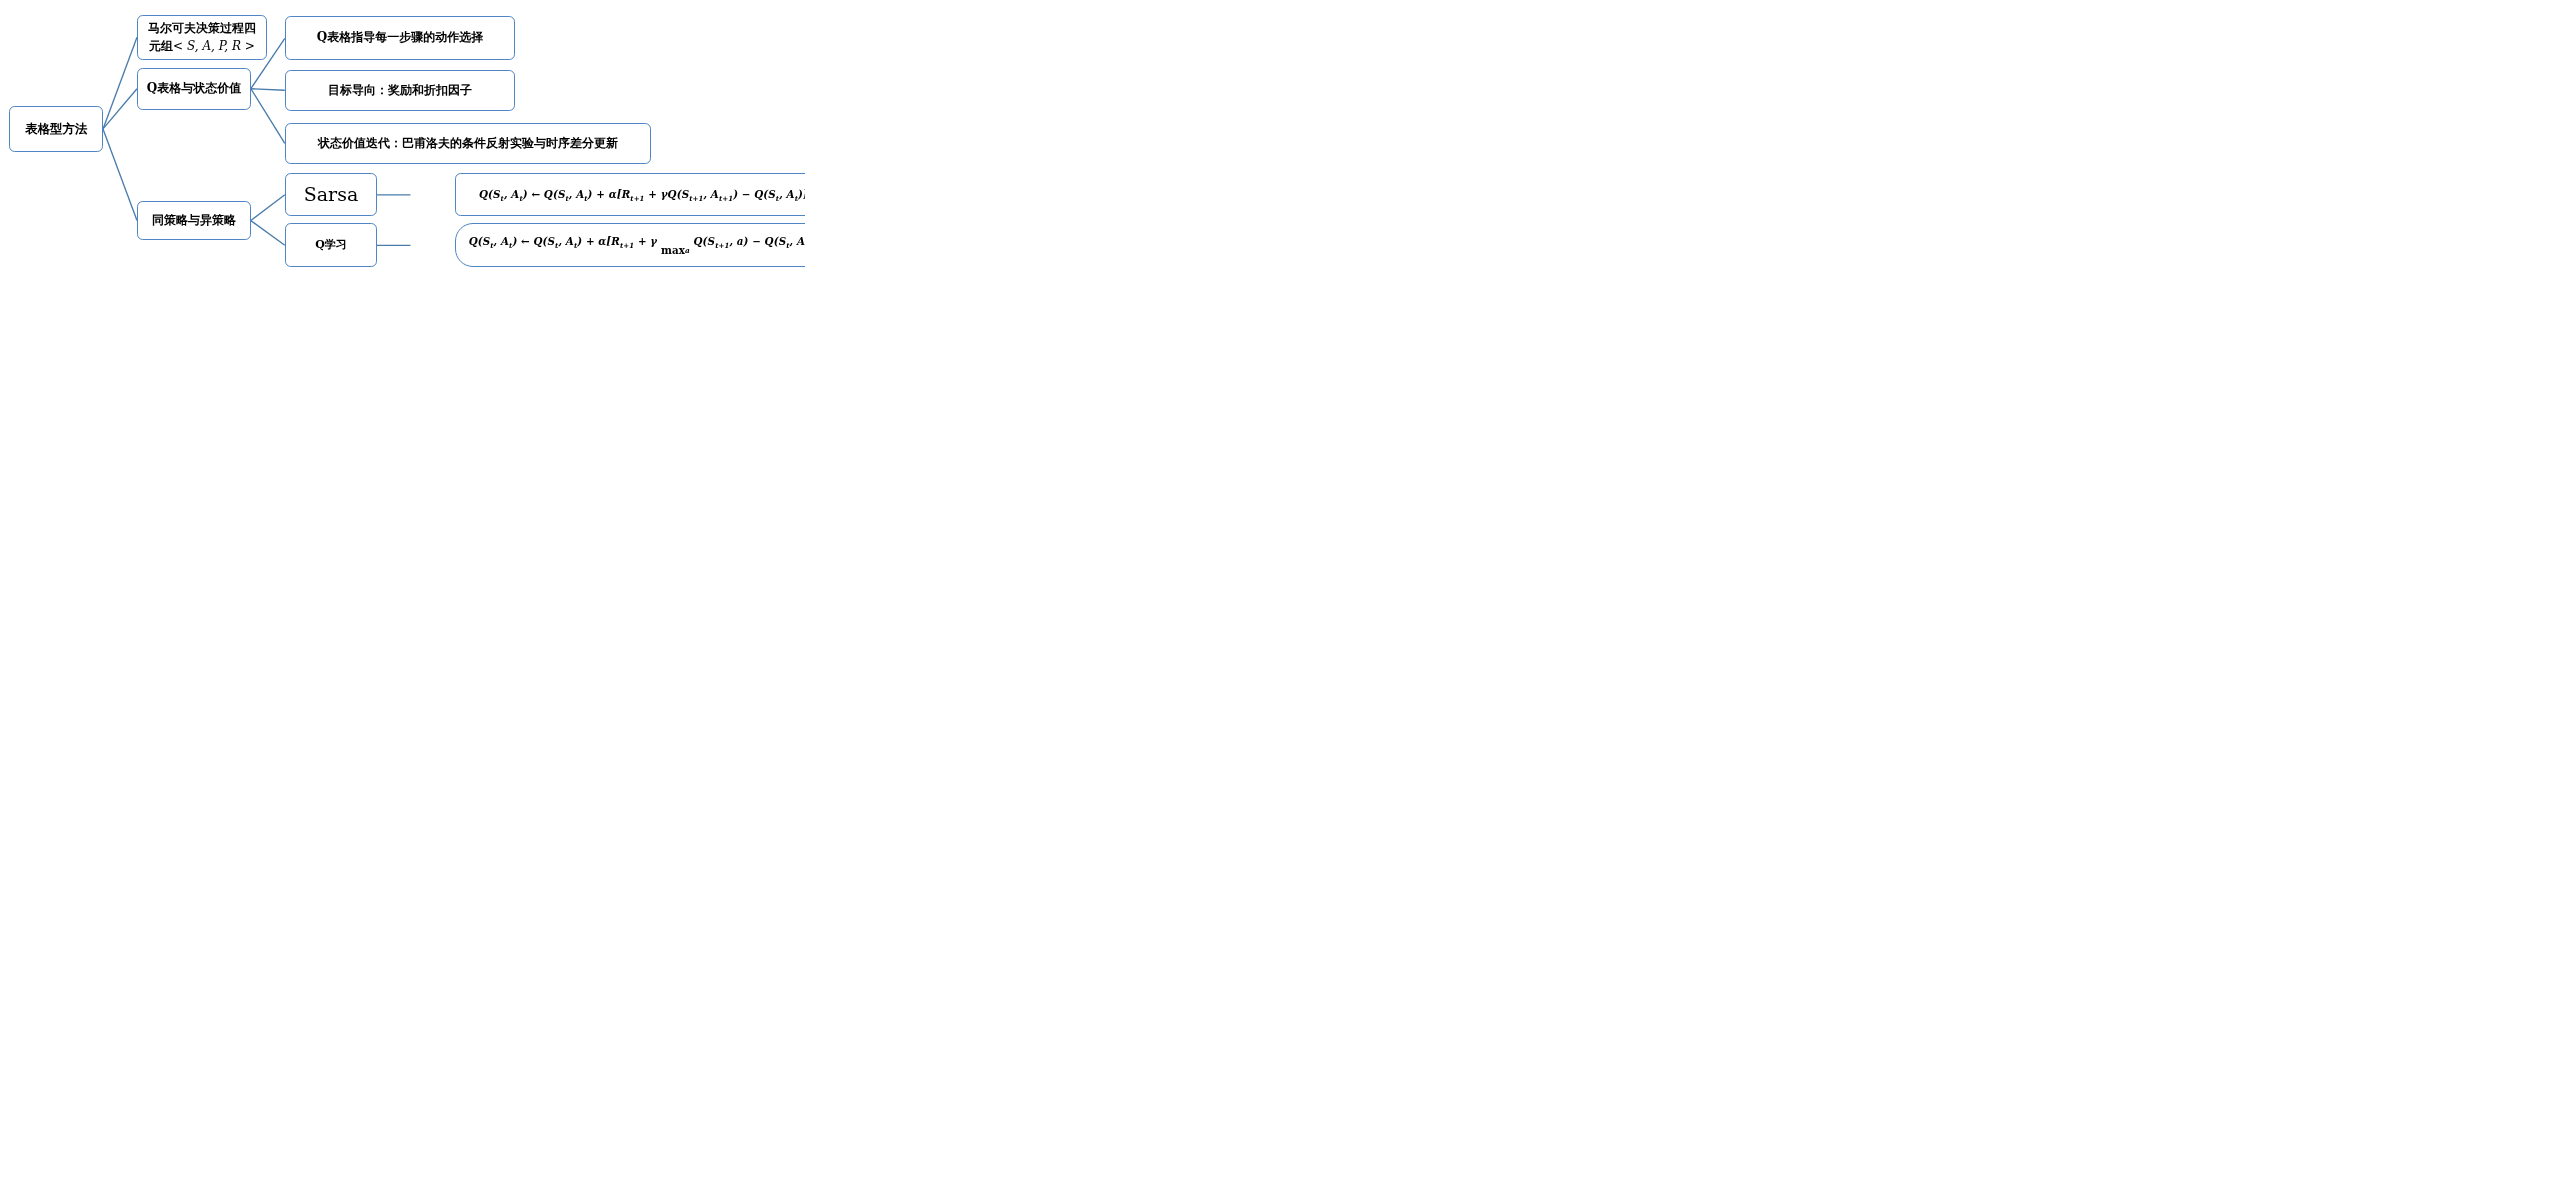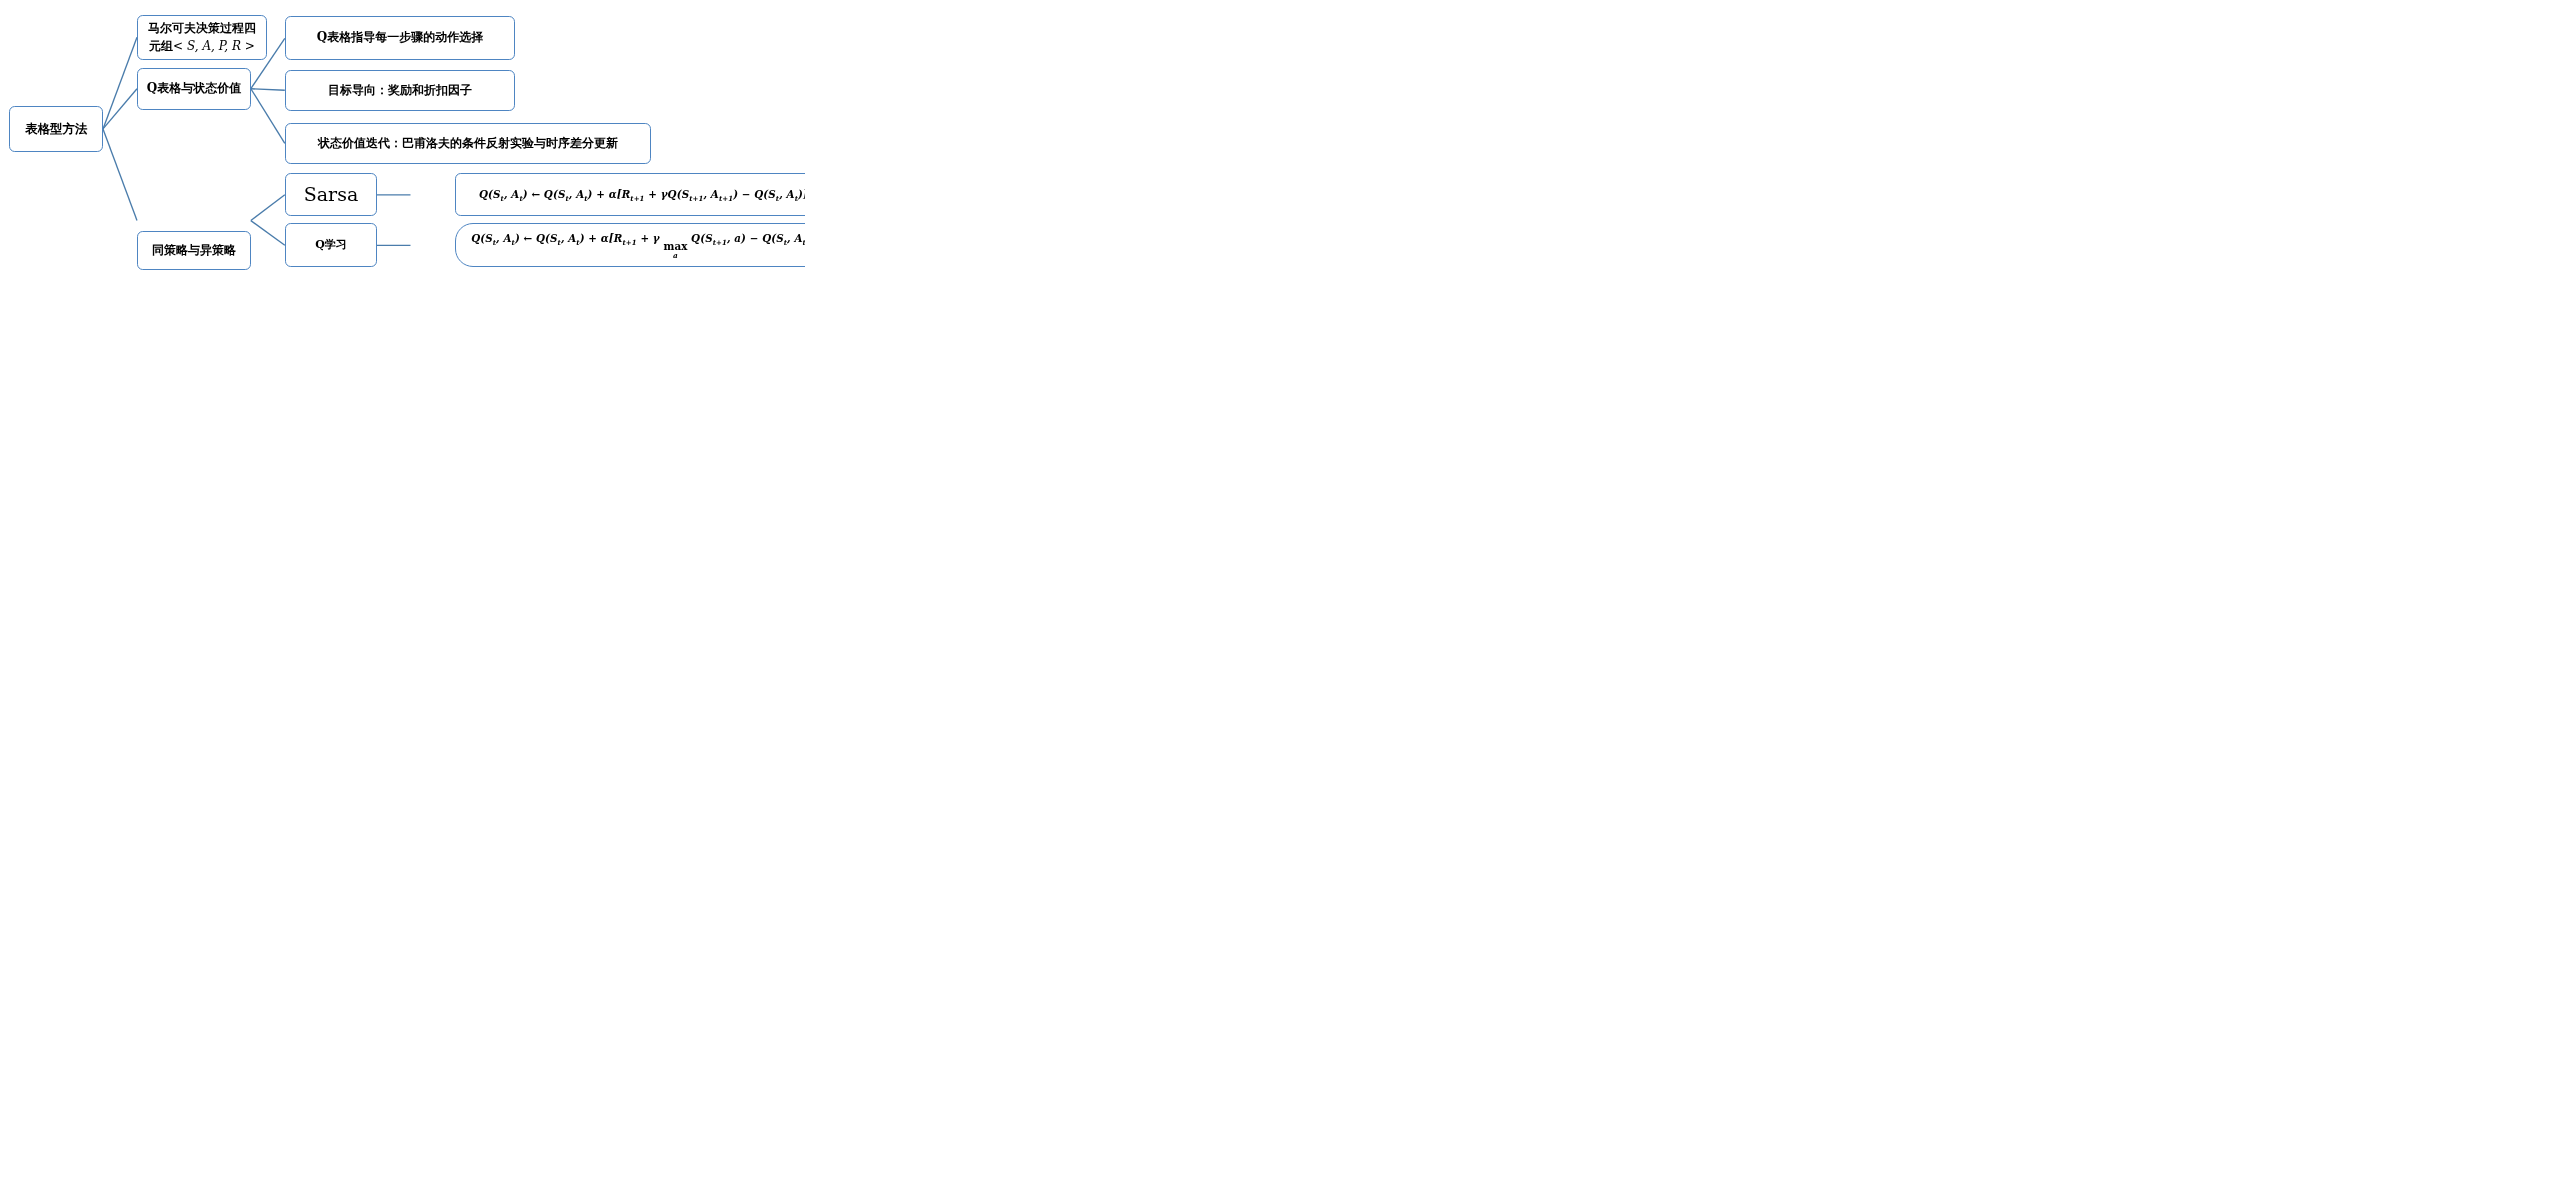--- a/index.html
+++ b/index.html
@@ -40,32 +40,32 @@
   .formula{
     font-style:italic;
     font-weight:bold;
     font-size:10.3px;
     letter-spacing:0.1px;
     margin-left:44px;
   }
   .formula sub{font-size:.68em;line-height:0;}
   .mstack{
     display:inline-flex;
-    flex-direction:column;
+    flex-direction:row;
     align-items:center;
     line-height:.95;
     vertical-align:-0.85em;
     font-style:normal;
   }
   .mstack .bot{font-style:italic;font-size:.72em;}
   
   #n-root      {left:9.3px;  top:106px; width:94px; height:46px; font-size:12.4px;}
   #n-mdp       {left:137px; top:15px;  width:130px; height:45px;}
   #n-qtable    {left:137px; top:68px; width:114px; height:42px;}
-  #n-policy    {left:137px; top:201px; width:114px; height:39px;margin-top:30px;}
+  #n-policy    {left:137px; top:201px; width:114px; height:39px;}
   #n-guide     {left:285px; top:16px;  width:230px; height:44px;}
   #n-goal      {left:285px; top:70px; width:230px; height:41px;}
   #n-valueiter {left:285px; top:123px; width:366px; height:41px;}
   #n-sarsa     {left:285px; top:173px; width:92px; height:43px; font-size:19px;}
   #n-qlearning {left:285px; top:223px; width:92px; height:44px; font-size:11px;}
   #f-sarsa     {left:411px; top:173px; width:377px; height:43px;}
   #f-qlearning {left:411px; top:223px; width:377px; height:44px;border-radius:18px;}
 </style>
 </head>
 <body>

